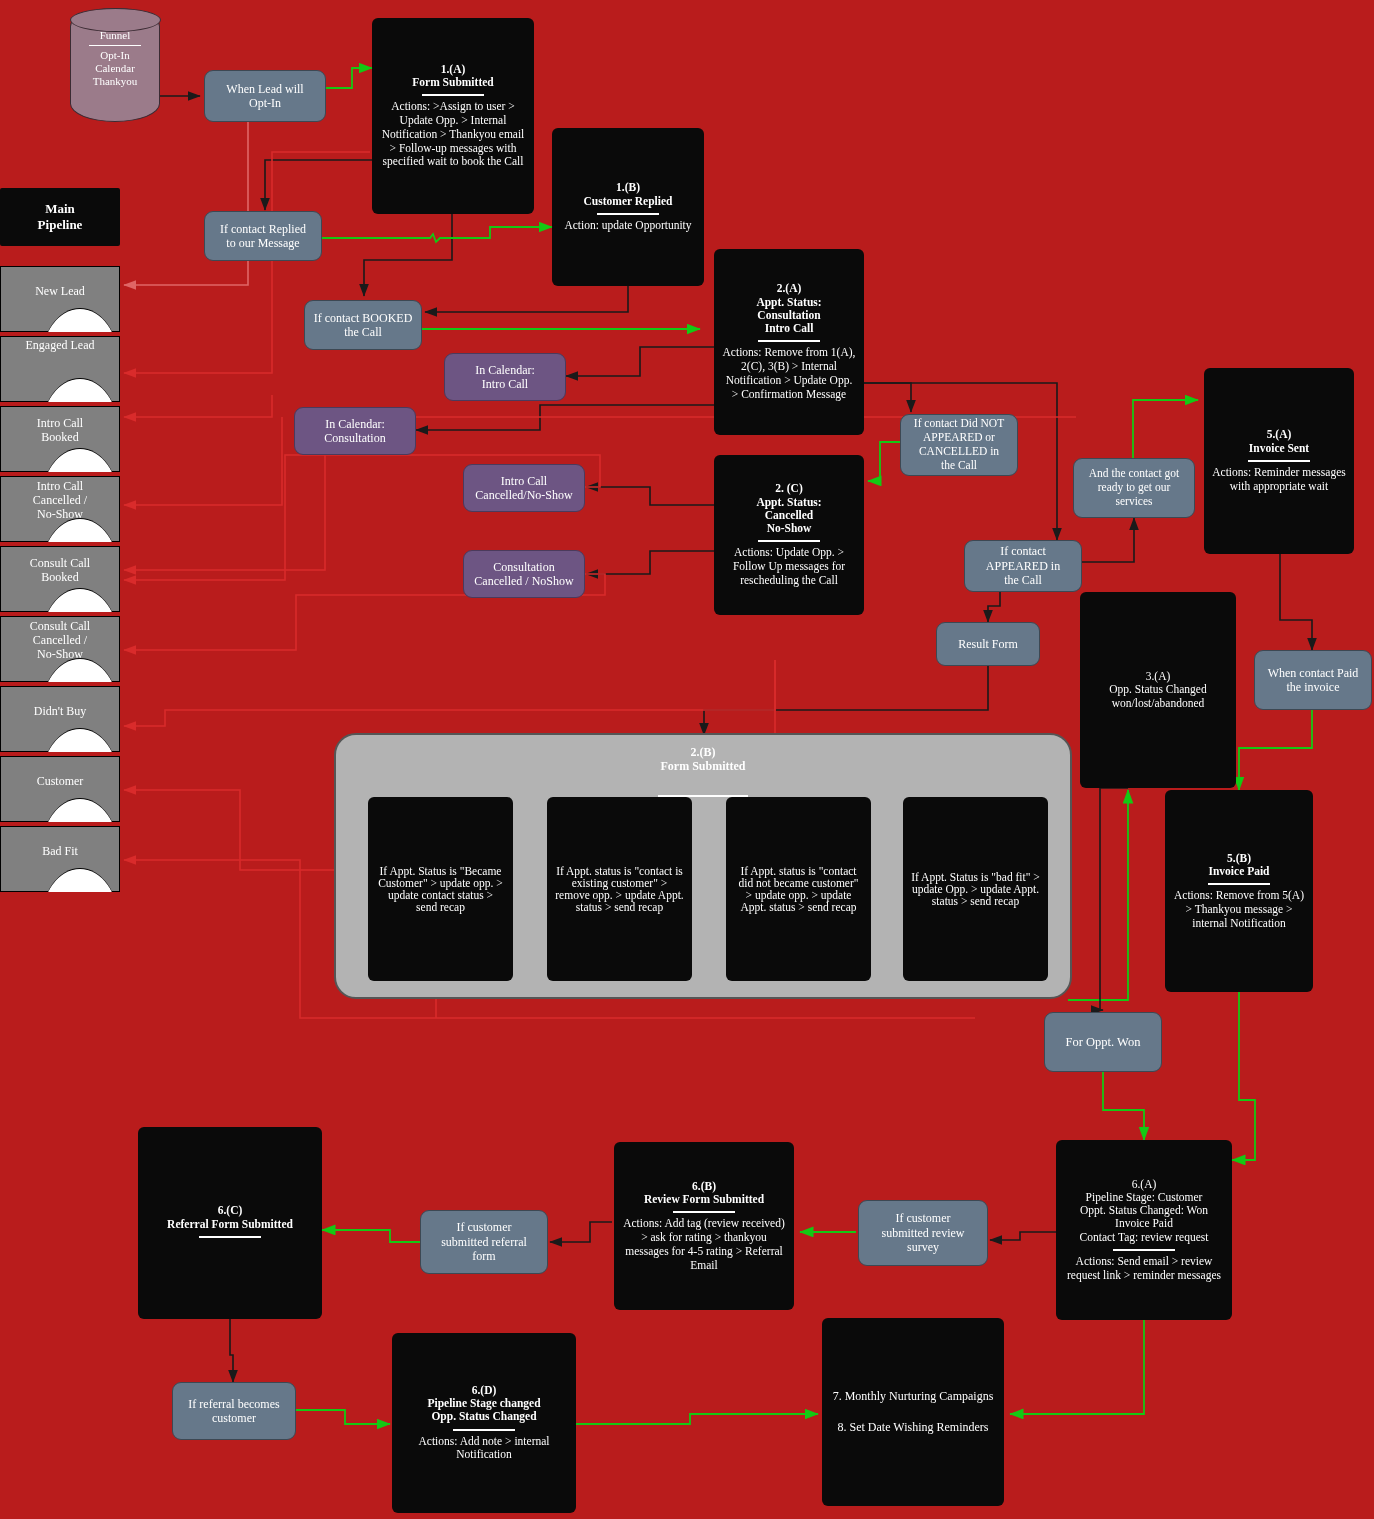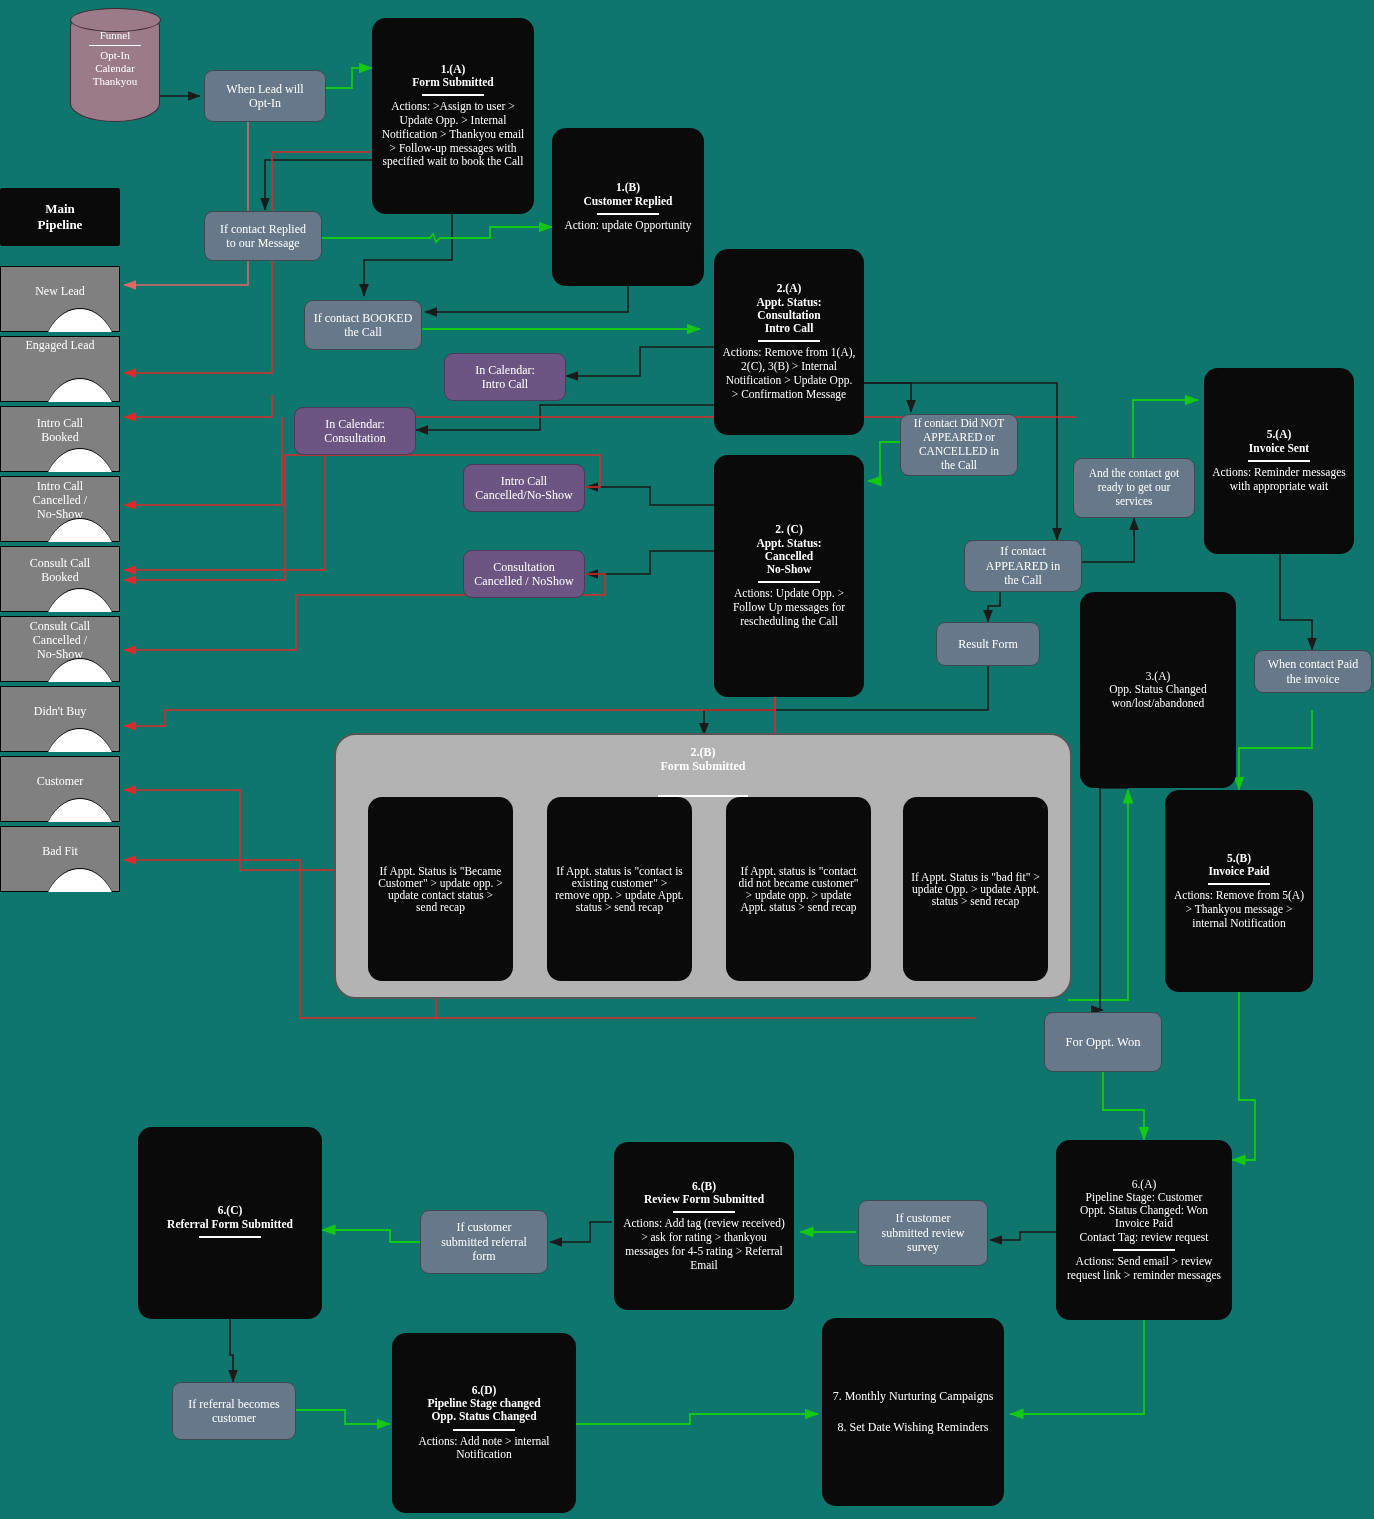--- a/index.html
+++ b/index.html
@@ -1,24 +1,24 @@
 <!DOCTYPE html>
 <html><head>
 <meta charset="utf-8">
 <style>
   html,body{margin:0;padding:0;background:#ffffff;}
   body{font-family:"Liberation Serif", serif;}
-  #canvas{position:relative;width:1374px;height:1519px;background:#0f766e;overflow:hidden;}
+  #canvas{position:relative;width:1374px;height:1519px;background:#b91c1c;overflow:hidden;}
 
   .node{position:absolute;box-sizing:border-box;display:flex;align-items:center;justify-content:center;
         text-align:center;color:#ffffff;}
   .node .inner{width:100%;padding:0 8px;box-sizing:border-box;}
 
   
-  .black{background:#0a0a0a;border-radius:14px;}
+  .black{background:#0a0a0a;border-radius:6px;}
   .black .title{font-weight:bold;line-height:1.15;}
   .black .rule{width:62px;height:0;border-top:2px solid #ffffff;margin:5px auto 4px auto;}
   .black .body{line-height:1.2;}
 
   
   .slate{background:#66788a;border:1px solid #3d4853;border-radius:9px;line-height:1.2;}
   
   .purple{background:#6d5583;border:1px solid #4b3a5c;border-radius:9px;line-height:1.2;}
   
   .stage{background:#808080;border:1.5px solid #000000;color:#ffffff;line-height:1.15;
@@ -250,21 +250,21 @@
   <div class="node slate" style="left:1073px;top:458px;width:122px;height:60px;font-size:11.5px;">
     <div class="inner" style="white-space:pre-line;">And the contact got
 ready to get our
 services</div>
   </div>
 
   <div class="node slate" style="left:936px;top:622px;width:104px;height:44px;font-size:12px;">
     <div class="inner" style="white-space:pre-line;">Result Form</div>
   </div>
 
-  <div class="node slate" style="left:1254px;top:650px;width:118px;height:43px;font-size:12px;">
+  <div class="node slate" style="left:1254px;top:650px;width:118px;height:60px;font-size:12px;">
     <div class="inner" style="white-space:pre-line;">When contact Paid
 the invoice</div>
   </div>
 
   <div class="node slate" style="left:1044px;top:1012px;width:118px;height:60px;font-size:12.5px;">
     <div class="inner" style="white-space:pre-line;">For Oppt. Won</div>
   </div>
 
   <div class="node slate" style="left:858px;top:1200px;width:130px;height:66px;font-size:12px;">
     <div class="inner" style="white-space:pre-line;">If customer
@@ -322,21 +322,21 @@
     <div class="inner">
       <div class="title" style="white-space:pre-line;">2.(A)
 Appt. Status:
 Consultation
 Intro Call</div>
       <div class="rule"></div>
       <div class="body">Actions: Remove from 1(A), 2(C), 3(B) &gt; Internal Notification &gt; Update Opp. &gt; Confirmation Message</div>
     </div>
   </div>
 
-  <div class="node black" style="left:714px;top:455px;width:150px;height:242px;font-size:11.5px;">
+  <div class="node black" style="left:714px;top:455px;width:150px;height:160px;font-size:11.5px;">
     <div class="inner">
       <div class="title" style="white-space:pre-line;">2. (C)
 Appt. Status:
 Cancelled
 No-Show</div>
       <div class="rule"></div>
       <div class="body">Actions: Update Opp. &gt; Follow Up messages for rescheduling the Call</div>
     </div>
   </div>
 

